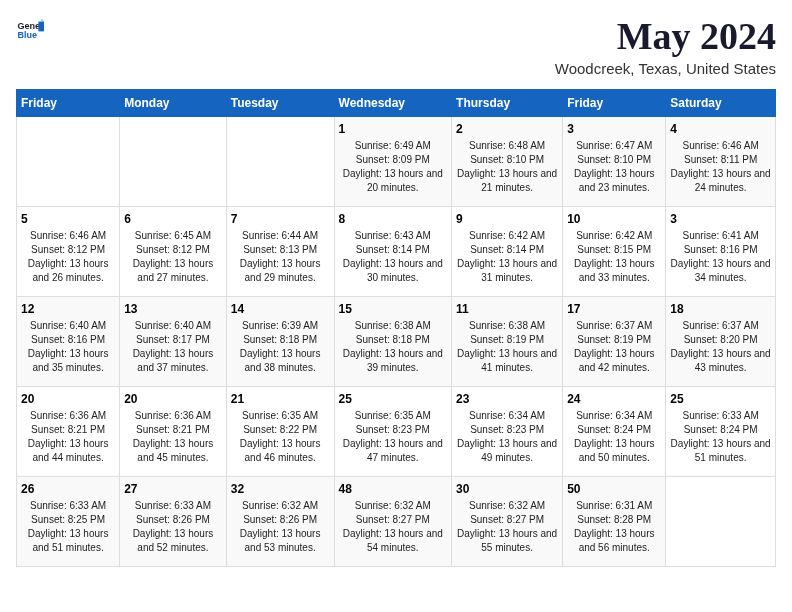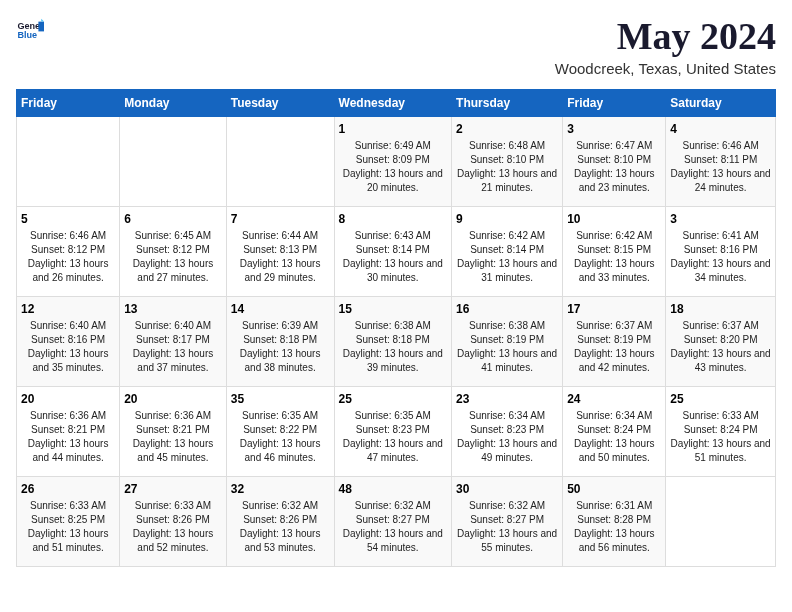--- a/index.html
+++ b/index.html
@@ -181,21 +181,21 @@
         </td>
         <td>
           <span class="day-number">14</span>
           <div class="day-info">Sunrise: 6:39 AM<br>Sunset: 8:18 PM<br>Daylight: 13 hours and 38 minutes.</div>
         </td>
         <td>
           <span class="day-number">15</span>
           <div class="day-info">Sunrise: 6:38 AM<br>Sunset: 8:18 PM<br>Daylight: 13 hours and 39 minutes.</div>
         </td>
         <td>
-          <span class="day-number">16</span>
+          <span class="day-number">11</span>
           <div class="day-info">Sunrise: 6:38 AM<br>Sunset: 8:19 PM<br>Daylight: 13 hours and 41 minutes.</div>
         </td>
         <td>
           <span class="day-number">17</span>
           <div class="day-info">Sunrise: 6:37 AM<br>Sunset: 8:19 PM<br>Daylight: 13 hours and 42 minutes.</div>
         </td>
         <td>
           <span class="day-number">18</span>
           <div class="day-info">Sunrise: 6:37 AM<br>Sunset: 8:20 PM<br>Daylight: 13 hours and 43 minutes.</div>
         </td>
@@ -203,21 +203,21 @@
       <tr>
         <td>
           <span class="day-number">20</span>
           <div class="day-info">Sunrise: 6:36 AM<br>Sunset: 8:21 PM<br>Daylight: 13 hours and 44 minutes.</div>
         </td>
         <td>
           <span class="day-number">20</span>
           <div class="day-info">Sunrise: 6:36 AM<br>Sunset: 8:21 PM<br>Daylight: 13 hours and 45 minutes.</div>
         </td>
         <td>
-          <span class="day-number">35</span>
+          <span class="day-number">21</span>
           <div class="day-info">Sunrise: 6:35 AM<br>Sunset: 8:22 PM<br>Daylight: 13 hours and 46 minutes.</div>
         </td>
         <td>
           <span class="day-number">25</span>
           <div class="day-info">Sunrise: 6:35 AM<br>Sunset: 8:23 PM<br>Daylight: 13 hours and 47 minutes.</div>
         </td>
         <td>
           <span class="day-number">23</span>
           <div class="day-info">Sunrise: 6:34 AM<br>Sunset: 8:23 PM<br>Daylight: 13 hours and 49 minutes.</div>
         </td>

